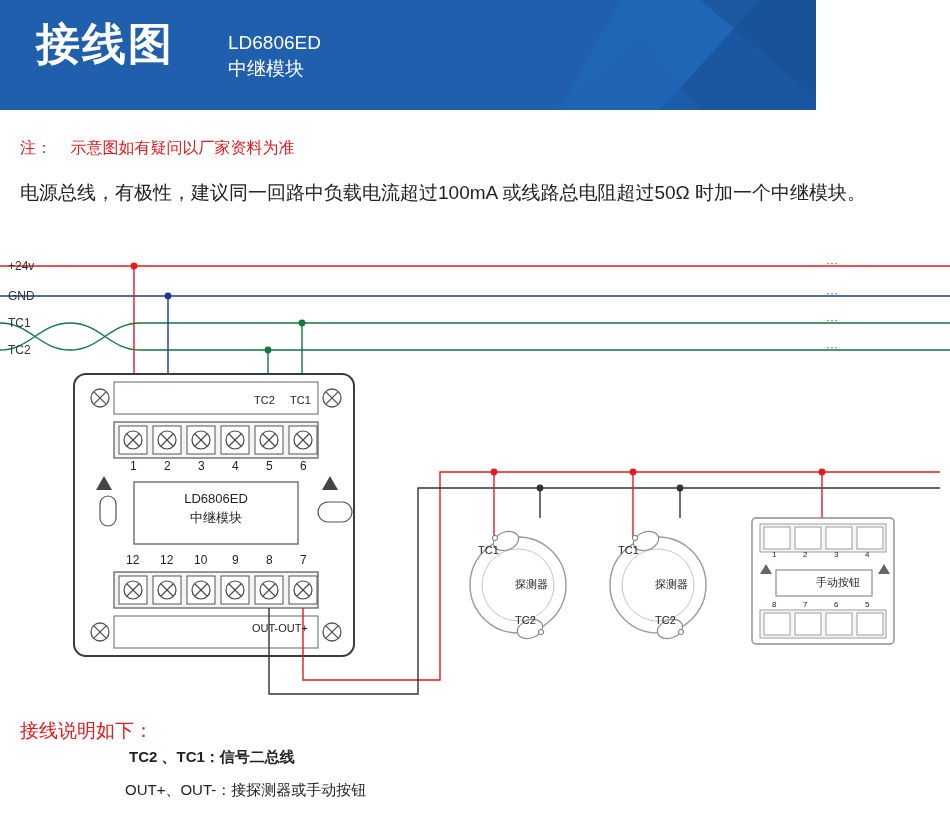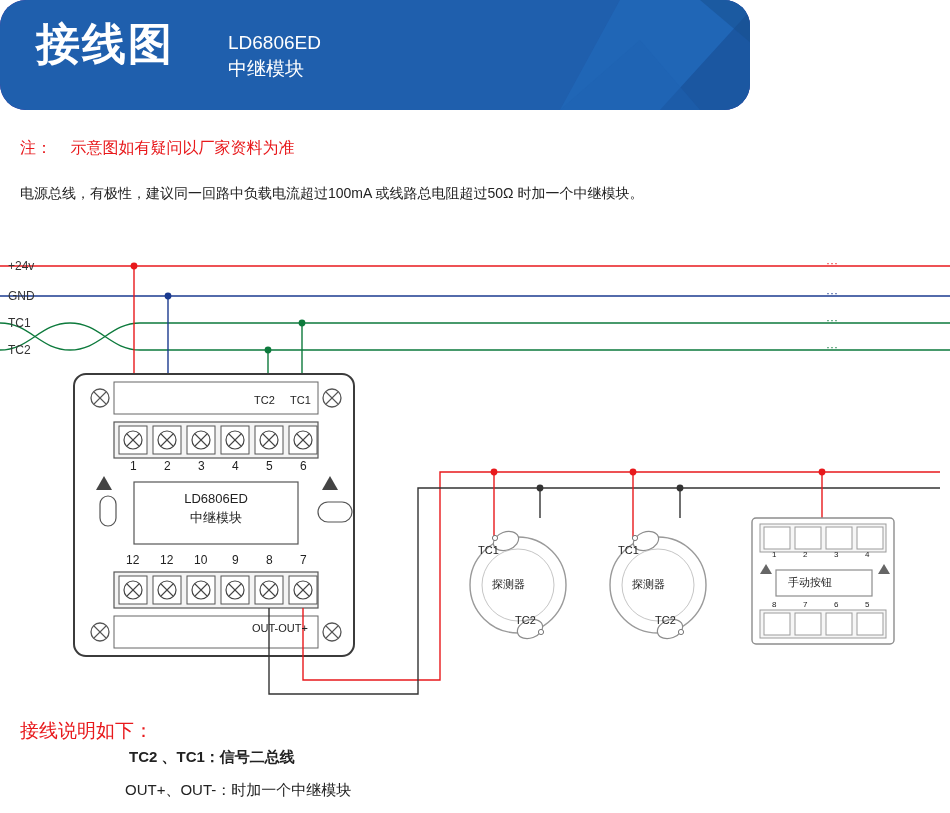--- a/index.html
+++ b/index.html
@@ -10,24 +10,23 @@
     background: #ffffff;
     font-family: "Liberation Sans", sans-serif;
     position: relative;
     overflow: hidden;
   }
 
   
   .banner {
     position: absolute;
     left: 0; top: 0;
-    width: 750px; height: 110px;
+    width: 816px; height: 110px;
     background: #4c1d95;
     overflow: hidden;
-    border-radius: 26px;
   }
   .banner .facets { position: absolute; inset: 0; }
   .banner-title {
     position: absolute;
     left: 36px; top: 22px;
     font-size: 44px;
     font-weight: bold;
     color: #ffffff;
     letter-spacing: 2px;
     line-height: 1;
@@ -47,21 +46,21 @@
     font-size: 16px;
     color: #e8191c;
     white-space: nowrap;
     text-align: center;
   }
   .note-label { margin-right: 14px; }
   .note-body {
     position: absolute;
     left: 20px; top: 176px;
     width: 920px;
-    font-size: 14px;
+    font-size: 19px;
     color: #222222;
     line-height: 34px;
   }
 
   
   .canvas {
     position: absolute;
     left: 0; top: 250px;
     width: 950px; height: 460px;
   }
@@ -86,21 +85,21 @@
   }
   .small-lab {
     position: absolute;
     font-size: 11px;
     color: #222;
   }
   .det-lab {
     position: absolute;
     font-size: 11px;
     color: #222;
-    text-align: left;
+    text-align: right;
   }
 
   
   .foot-title {
     position: absolute;
     left: 20px; top: 718px;
     font-size: 19px;
     color: #e8191c;
   }
   .foot-line {
@@ -379,13 +378,13 @@
   <div class="det-lab" style="left:788px; top:325px; width:72px; font-size:11px;">手动按钮</div>
 
   <div class="small-lab" style="left:772px; top:350px; font-size:8px;">8</div>
   <div class="small-lab" style="left:803px; top:350px; font-size:8px;">7</div>
   <div class="small-lab" style="left:834px; top:350px; font-size:8px;">6</div>
   <div class="small-lab" style="left:865px; top:350px; font-size:8px;">5</div>
 </div>
 
 <div class="foot-title">接线说明如下：</div>
 <div class="foot-line l1">TC2 、TC1：信号二总线</div>
-<div class="foot-line l2">OUT+、OUT-：时加一个中继模块</div>
+<div class="foot-line l2">OUT+、OUT-：接探测器或手动按钮</div>
 
 </body></html>

